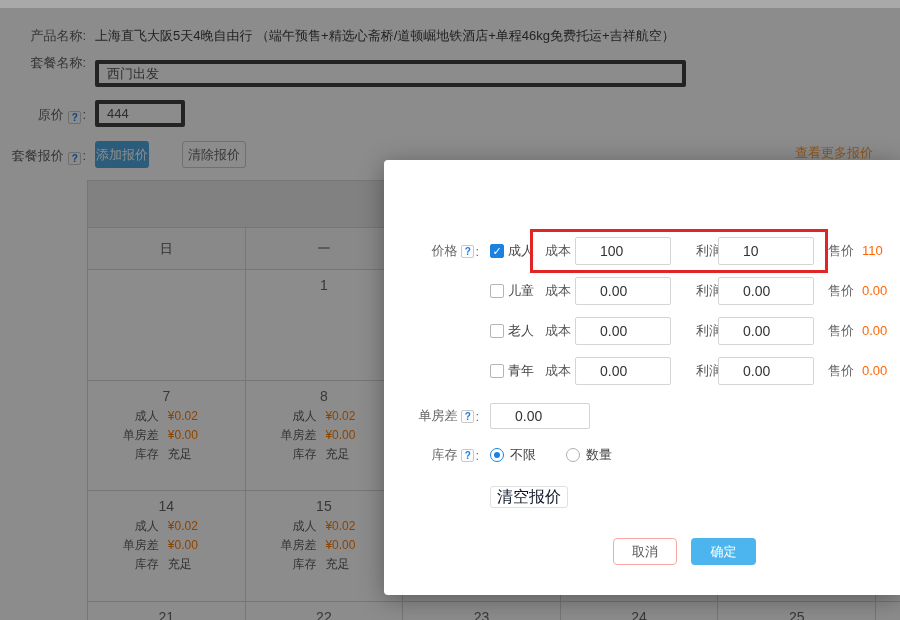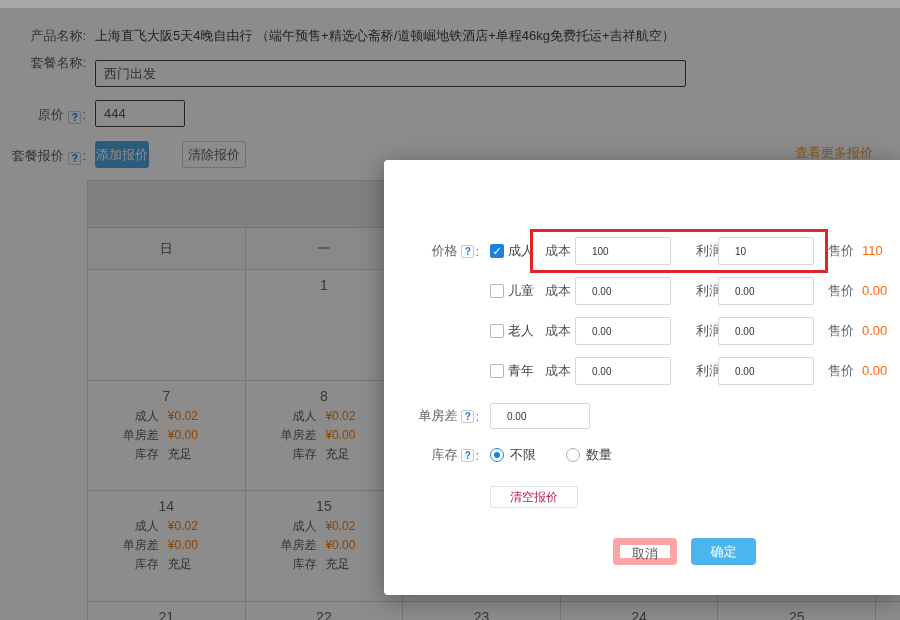--- a/index.html
+++ b/index.html
@@ -3,21 +3,21 @@
 <meta charset="utf-8">
 <style>
   * { margin:0; padding:0; box-sizing:border-box; }
   html,body { width:900px; height:620px; overflow:hidden; }
   body { font-family:"Liberation Sans","DejaVu Sans",sans-serif; background:#fff; }
   .stage { position:relative; width:900px; height:620px; overflow:hidden; background:#fff; }
 
   
   .f-label { position:absolute; left:0; width:86px; text-align:right; color:#606266; font-size:13px; line-height:16px; }
   .f-value { position:absolute; left:95px; color:#404040; font-size:13px; line-height:16px; }
-  .t-input { position:absolute; border:1px solid #404040; border-radius:2px; background:#fff;
+  .t-input { position:absolute; border:4px solid #404040; border-radius:2px; background:#fff;
              font-size:13px; color:#555; padding:0 8px; font-family:inherit; }
   .qicon { display:inline-block; width:13px; height:13px; line-height:12px; text-align:center;
            background:#fdfdfd; border:1px solid #c9c9c9; border-radius:2px; color:#1a7fe8;
            font-size:10px; font-weight:bold; vertical-align:-2px; margin:0 1px; }
   .btn-blue { position:absolute; border:none; border-radius:3px; background:#4fa8e0; color:#fff;
               font-size:13px; font-family:inherit; cursor:pointer; }
   .btn-plain { position:absolute; border:1px solid #ccc; border-radius:3px; background:#fff; color:#666;
                font-size:13px; font-family:inherit; cursor:pointer; }
   .more-link { position:absolute; left:795px; top:144px; font-size:13px; color:#ff9d3d; text-decoration:none; }
 
@@ -56,33 +56,33 @@
            border:1px solid #b5b5b5; background:#fff; cursor:pointer; }
   .ckbox.checked { background:#1b82e2; border-color:#1b82e2; color:#fff; font-size:11px;
                    line-height:13px; text-align:center; font-weight:bold; }
   .ptype { position:absolute; left:124px; top:0; line-height:28px; font-size:13px; color:#444; }
   .flb-cost   { position:absolute; left:161px; top:0; line-height:28px; font-size:13px; color:#555; }
   .flb-profit { position:absolute; left:312px; top:0; line-height:28px; font-size:13px; color:#555; }
   .flb-price  { position:absolute; left:444px; top:0; line-height:28px; font-size:13px; color:#666; }
   .in-cost   { left:191px; top:0; width:96px; height:28px; }
   .in-profit { left:334px; top:0; width:96px; height:28px; }
   .m-input { position:absolute; border:1px solid #d5d5d5; border-radius:2px; background:#fff;
-             font-size:10px; color:#333; padding:0 16px; font-family:inherit; }
+             font-size:14px; color:#333; padding:0 24px; font-family:inherit; }
   .sale-val { position:absolute; left:478px; top:0; line-height:28px; font-size:13px; color:#ff6600; }
   .red-box { position:absolute; left:146px; top:69px; width:298px; height:44px;
              border:3px solid #e12425; z-index:5; pointer-events:none; }
   .radio { display:inline-block; width:14px; height:14px; border-radius:50%; border:1px solid #b0b0b0;
            background:#fff; vertical-align:-3px; margin-right:6px; position:relative; cursor:pointer; }
   .radio.checked { border-color:#1b82e2; }
   .radio.checked::after { content:""; position:absolute; left:3px; top:3px; width:6px; height:6px;
                           border-radius:50%; background:#1b82e2; }
   .stock-opt { position:absolute; top:282px; height:26px; line-height:26px; font-size:13px; color:#444; }
-  .btn-clear { position:absolute; left:106px; top:326px; width:88px; height:22px; border:1px solid #e0e0e0;
-               border-radius:3px; background:#fff; color:#be185d; font-size:12px; font-family:inherit; cursor:pointer; }
-  .btn-cancel { position:absolute; left:229px; top:378px; width:64px; height:27px; border:7px solid #fca5a5;
+  .btn-clear { position:absolute; left:106px; top:326px; width:78px; height:22px; border:1px solid #e0e0e0;
+               border-radius:3px; background:#fff; color:#0f172a; font-size:16px; font-family:inherit; cursor:pointer; }
+  .btn-cancel { position:absolute; left:229px; top:378px; width:64px; height:27px; border:1px solid #fca5a5;
                 border-radius:4px; background:#fff; color:#555; font-size:13px; font-family:Liberation Sans, sans-serif; cursor:pointer; }
   .btn-ok { position:absolute; left:307px; top:378px; width:65px; height:27px; border:none;
             border-radius:4px; background:#4cb5ef; color:#fff; font-size:13px; font-family:inherit; cursor:pointer; }
 </style>
 </head>
 <body>
 
 <div class="stage">
 
   <div>

